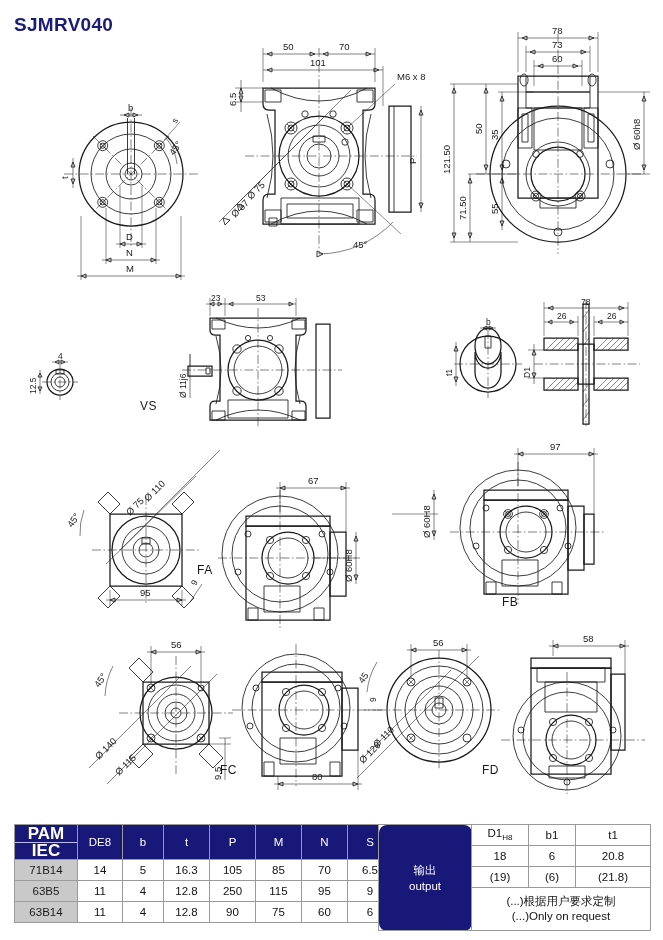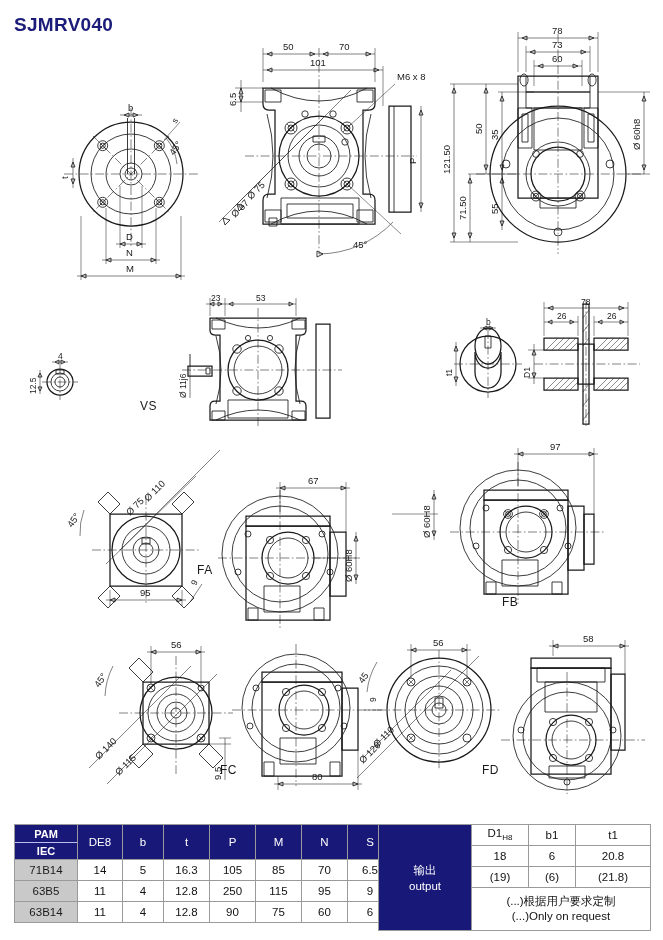--- a/index.html
+++ b/index.html
@@ -52,21 +52,21 @@
     text-align:center;vertical-align:middle;
     font-size:11.5px;font-weight:normal;
     padding:0;
   }
   .hd{
     background:#181878;color:#ffffff;font-weight:bold;
     border:1px solid #181878;
   }
   .hd-split{padding:0;border:1px solid #181878;background:#181878;}
   .hd-split div{
-    color:#fff;font-weight:bold;font-size:11px;
+    color:#fff;font-weight:bold;font-size:17px;
     line-height:16px;
   }
   .hd-split div.top{border-bottom:1px solid #bdbdf0;}
   .rowhd{background:#c9c9c9;color:#1a1a1a;font-size:11.5px;}
   .cell{background:#ffffff;}
 
   #table-left{left:14px;top:824px;}
   #table-left td{height:20px;}
   #table-right{left:378px;top:824px;}
   #table-right td{height:20px;}
@@ -838,21 +838,21 @@
         <td class="cell">60</td>
         <td class="cell">6</td>
       </tr>
 
     </tbody>
   </table>
 
   <table class="tbl" id="table-right">
     <tbody>
       <tr>
-        <td class="outcell" rowspan="4" style="width:92px;">
+        <td class="outcell" rowspan="4" style="width:92px;border-radius:8px;">
           <div>输出</div>
           <div>output</div>
         </td>
         <td class="cell" style="width:56px;">
           <span>D1</span><span class="sub">H8</span>
         </td>
         <td class="cell" style="width:46px;margin-left:12px;">b1</td>
         <td class="cell" style="width:74px;">t1</td>
       </tr>
       <tr>

